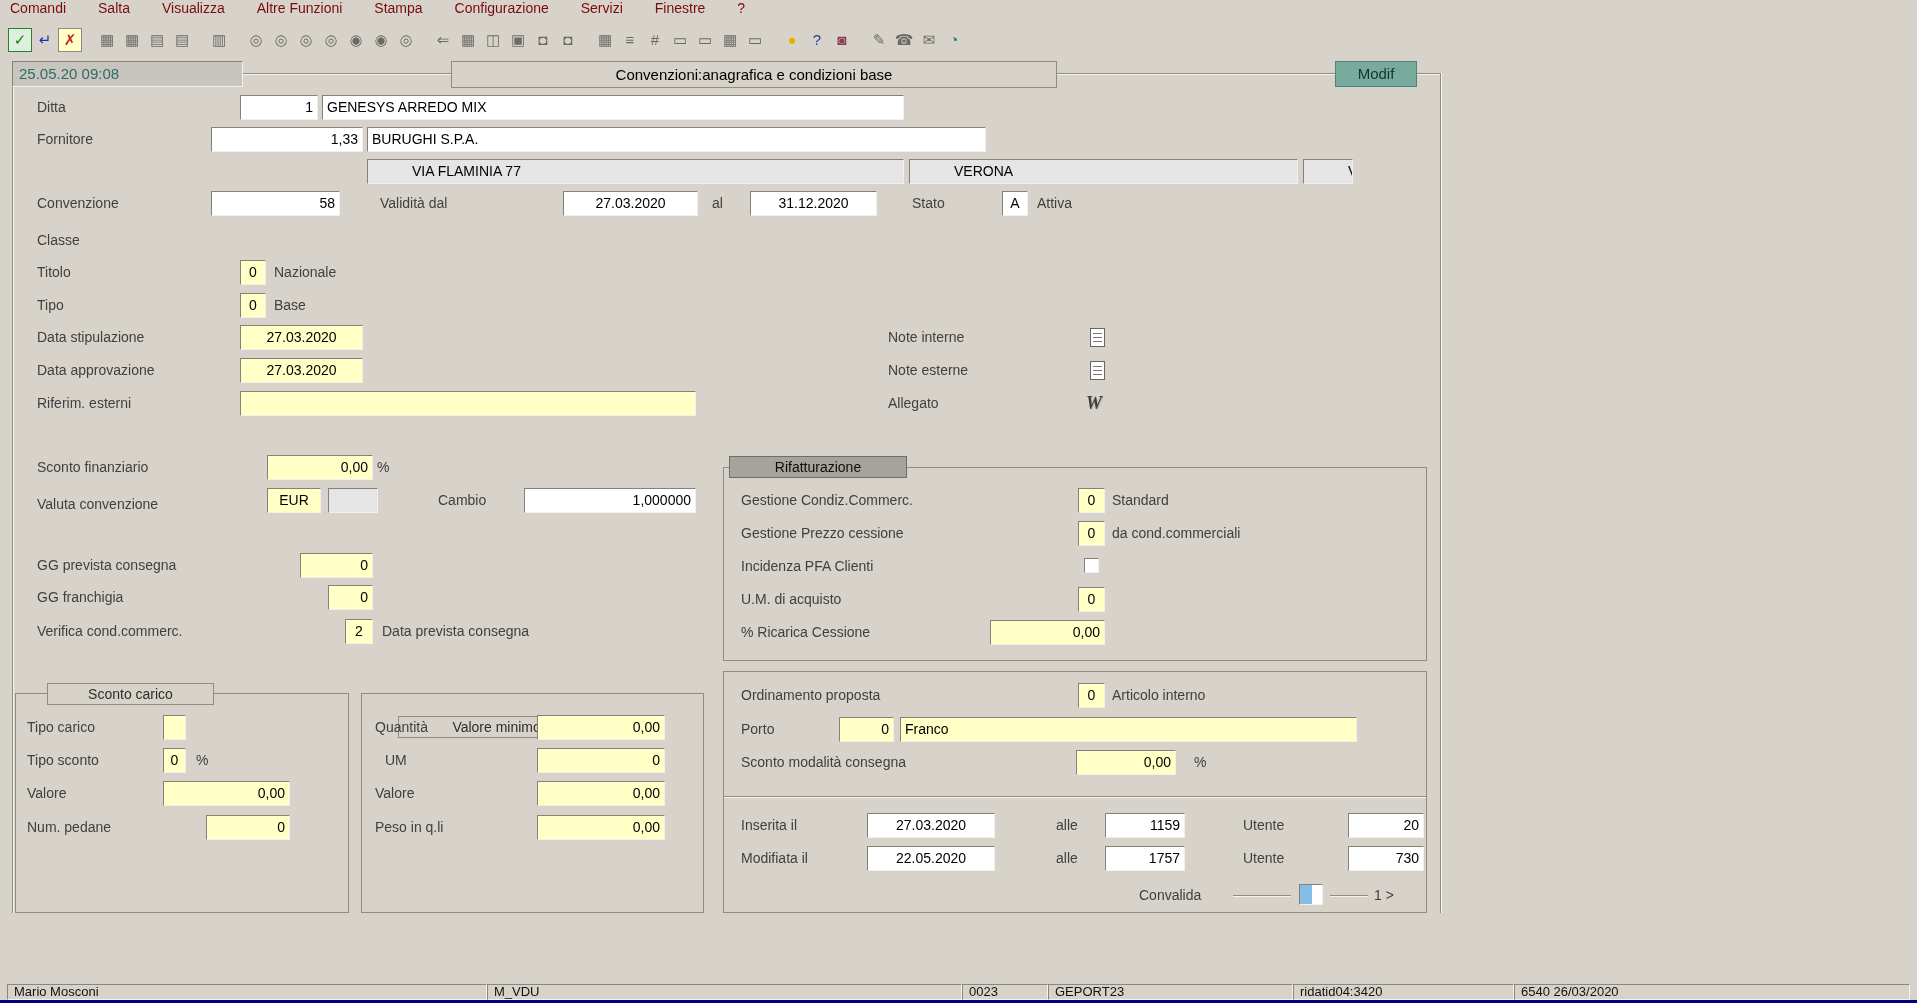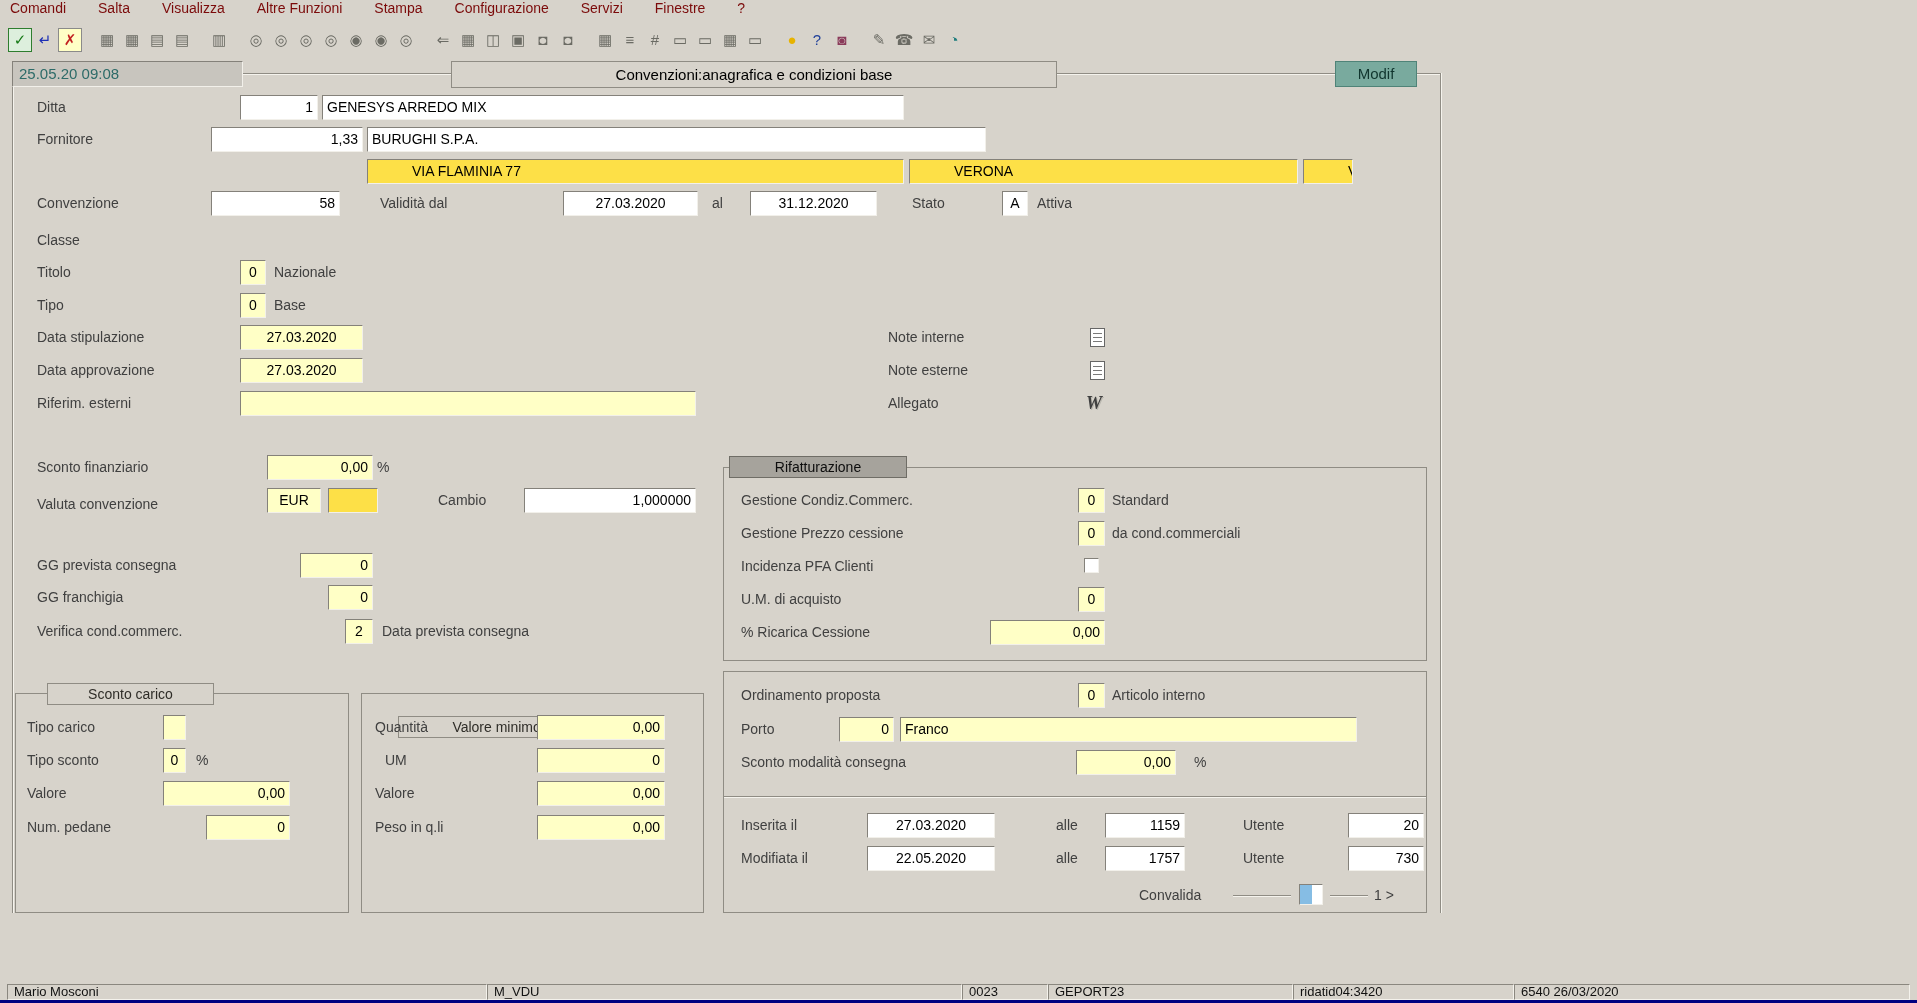--- a/index.html
+++ b/index.html
@@ -11,21 +11,21 @@
   .m-item { font-size:14px; color:#7b0a0a; margin-right:32px; white-space:nowrap; cursor:default; }
   .toolbar { position:absolute; top:24px; left:0; right:0; height:31px; display:flex; align-items:center; padding-left:8px; }
   .tbi { display:inline-block; width:24px; height:24px; line-height:24px; text-align:center;
          font-size:15px; margin-right:1px; cursor:default; }
 
   
   .lbl { position:absolute; height:25px; line-height:25px; font-size:14px; color:#404040; white-space:nowrap; }
   .fld { position:absolute; height:25px; line-height:23px; box-sizing:border-box; font-size:14px; color:#000;
          background:#fff; border:1px solid; border-color:#84817a #f2f0ea #f2f0ea #84817a; padding:0 4px; white-space:nowrap; overflow:hidden; }
   .yellow { background:#ffffc6; }
-  .ro { background:#fde047;padding-left:44px; }
+  .ro { background:#e5e5e5;padding-left:44px; }
   .r { text-align:right; } .c { text-align:center; }
   .etch-h { position:absolute; height:1px; background:#8f8c84; box-shadow:0 1px 0 #f5f3ed; }
   .etch-v { position:absolute; width:1px; background:#8f8c84; box-shadow:1px 0 0 #f5f3ed; }
   .groupbox { position:absolute; border:1px solid #8f8c84; box-sizing:border-box; }
   .gb-label { position:absolute; height:22px; line-height:20px; box-sizing:border-box; border:1px solid #8f8c84;
               background:#d7d3cb; font-size:14px; text-align:center; color:#2f2d28; white-space:nowrap; }
   .gb-label.gray { background:#a6a39c; border-color:#6f6d66; color:#0d0d0d; }
 
   .dtbox { position:absolute; height:26px; line-height:24px; box-sizing:border-box; background:#c8c5be; color:#2d6b68;
            font-size:15px; padding-left:6px; border:1px solid; border-color:#84817a #f2f0ea #f2f0ea #84817a; }

